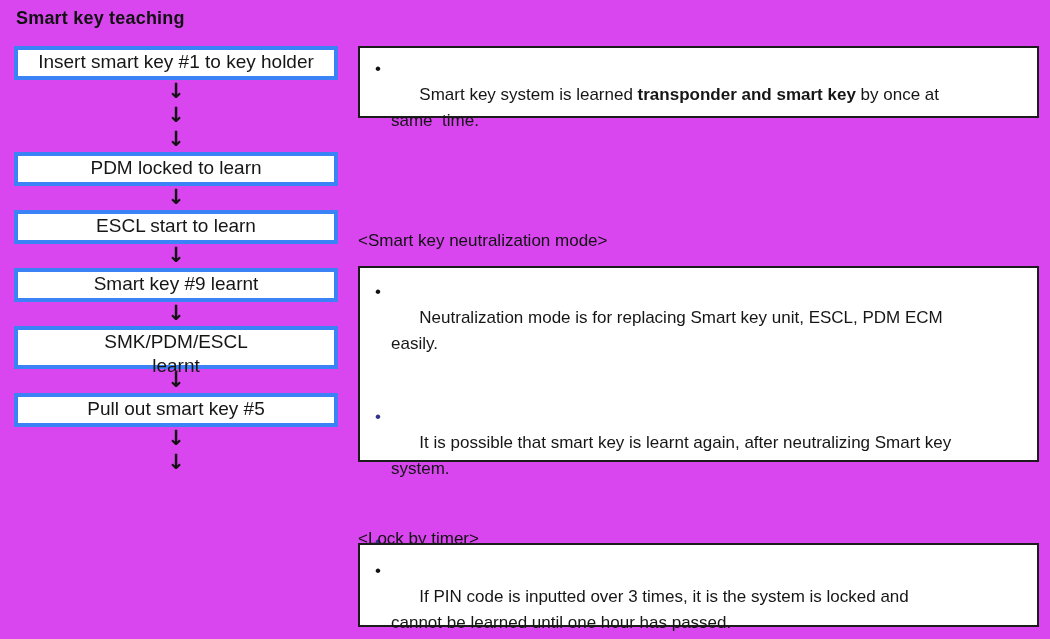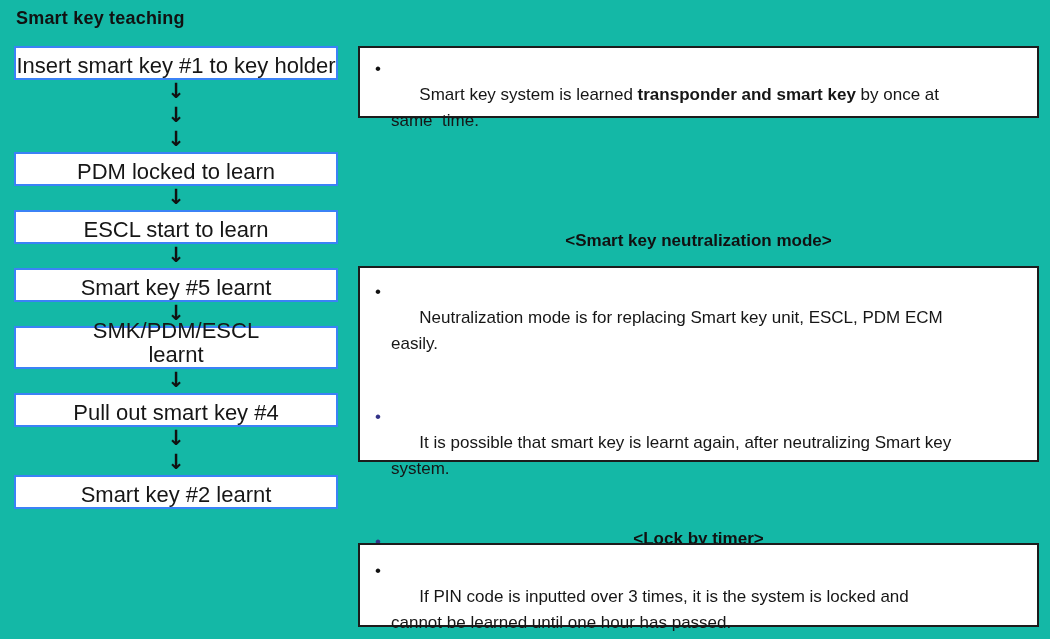--- a/index.html
+++ b/index.html
@@ -4,21 +4,21 @@
 <style>
   html, body {
     margin: 0;
     padding: 0;
     background: #ffffff;
   }
   .page {
     position: relative;
     width: 1050px;
     height: 639px;
-    background: #14b8a6;
+    background: #d946ef;
     font-family: "Liberation Sans", sans-serif;
     color: #141414;
     overflow: hidden;
   }
 
   
   .page-title {
     position: absolute;
     left: 16px;
     top: 8px;
@@ -34,27 +34,27 @@
     left: 14px;
     top: 46px;
     width: 324px;
     display: flex;
     flex-direction: column;
     align-items: stretch;
   }
   .flow-box {
     box-sizing: border-box;
     height: 34px;
-    border: 2px solid #3b82f6;
+    border: 4px solid #3b82f6;
     background: #ffffff;
     display: flex;
-    align-items: flex-end;
+    align-items: flex-start;
     justify-content: center;
     text-align: center;
-    font-size: 22px;
+    font-size: 19px;
     line-height: 24px;
     color: #161616;
     white-space: pre-line;
   }
   .flow-box.tall {
     height: 43px;
   }
   .flow-arrow {
     height: 24px;
     line-height: 23px;
@@ -95,23 +95,23 @@
 
   .box-teaching { top: 46px; height: 72px; padding: 8px 12px 0 14px; }
   .box-neutral  { top: 266px; height: 196px; padding: 11px 12px 0 14px; }
   .box-neutral p + p { margin-top: 21px; }
   .box-lock     { top: 543px; height: 84px; padding: 13px 12px 0 14px; }
 
   .section-heading {
     position: absolute;
     left: 358px;
     width: 681px;
-    text-align: center;
+    text-align: left;
     font-size: 17px;
-    font-weight: bold;
+    font-weight: normal;
     color: #111111;
   }
   .heading-neutral { top: 231px; }
   .heading-lock { top: 529px; }
 </style>
 </head>
 <body>
 
 <div class="page">
 
@@ -119,29 +119,28 @@
 
   <div class="flowchart">
       <div class="flow-box"><span>Insert smart key #1 to key holder</span></div>
       <div class="flow-arrow">↓</div>
       <div class="flow-arrow">↓</div>
       <div class="flow-arrow">↓</div>
       <div class="flow-box"><span>PDM locked to learn</span></div>
       <div class="flow-arrow">↓</div>
       <div class="flow-box"><span>ESCL start to learn</span></div>
       <div class="flow-arrow">↓</div>
-      <div class="flow-box"><span>Smart key #5 learnt</span></div>
+      <div class="flow-box"><span>Smart key #9 learnt</span></div>
       <div class="flow-arrow">↓</div>
       <div class="flow-box tall"><span>SMK/PDM/ESCL
 learnt</span></div>
       <div class="flow-arrow">↓</div>
-      <div class="flow-box"><span>Pull out smart key #4</span></div>
+      <div class="flow-box"><span>Pull out smart key #5</span></div>
       <div class="flow-arrow">↓</div>
       <div class="flow-arrow">↓</div>
-      <div class="flow-box"><span>Smart key #2 learnt</span></div>
     </div>
 
   <div class="note-box box-teaching">
     <p>
       <span class="bullet">•</span><span>Smart key system is learned </span><b>transponder and smart key</b><span> by once at
 same  time.</span>
     </p>
   </div>
 
   <div class="section-heading heading-neutral">&lt;Smart key neutralization mode&gt;</div>

